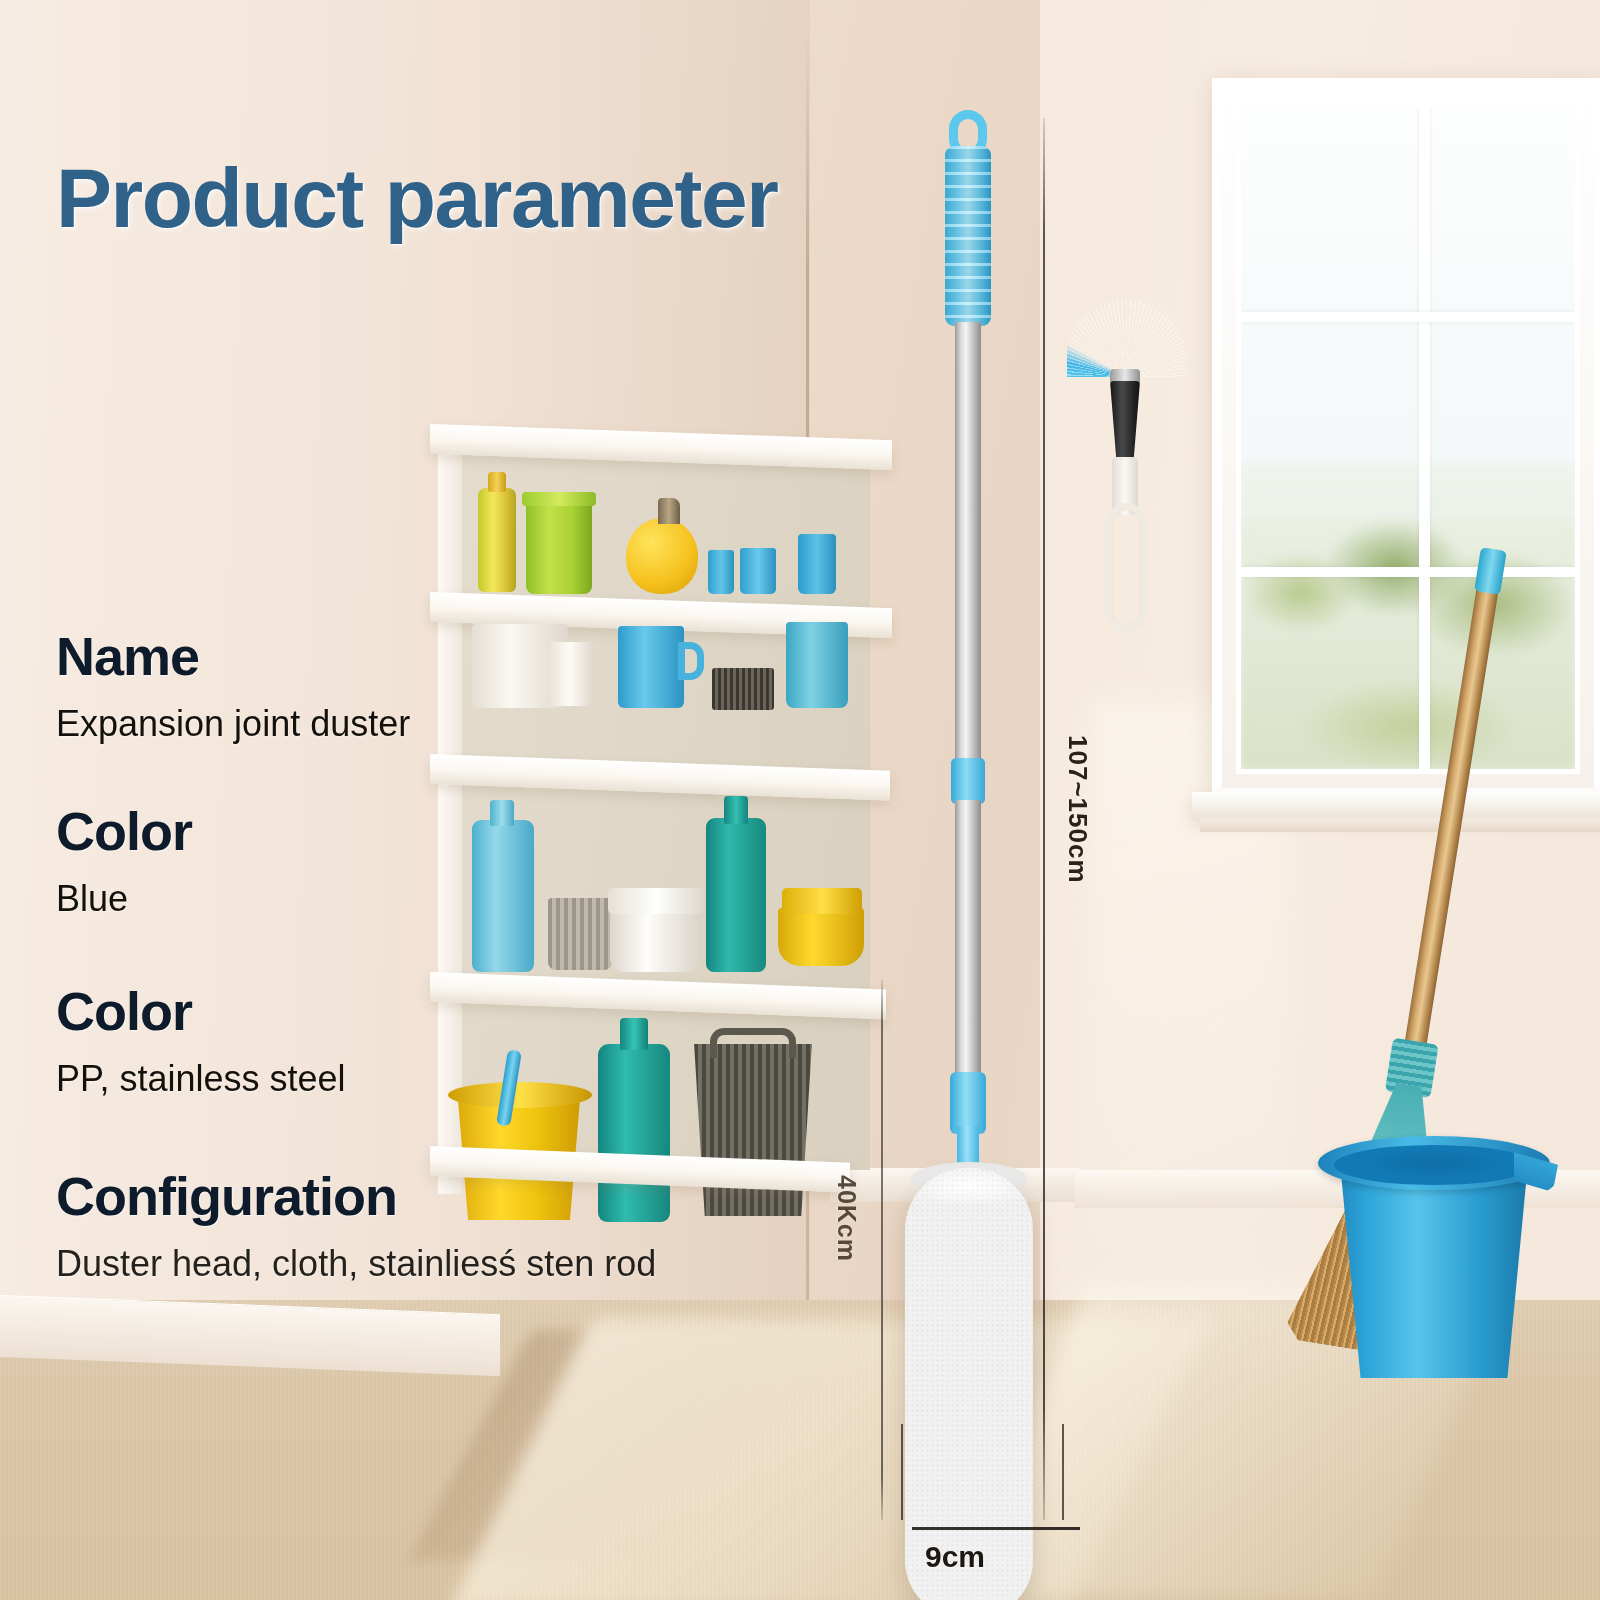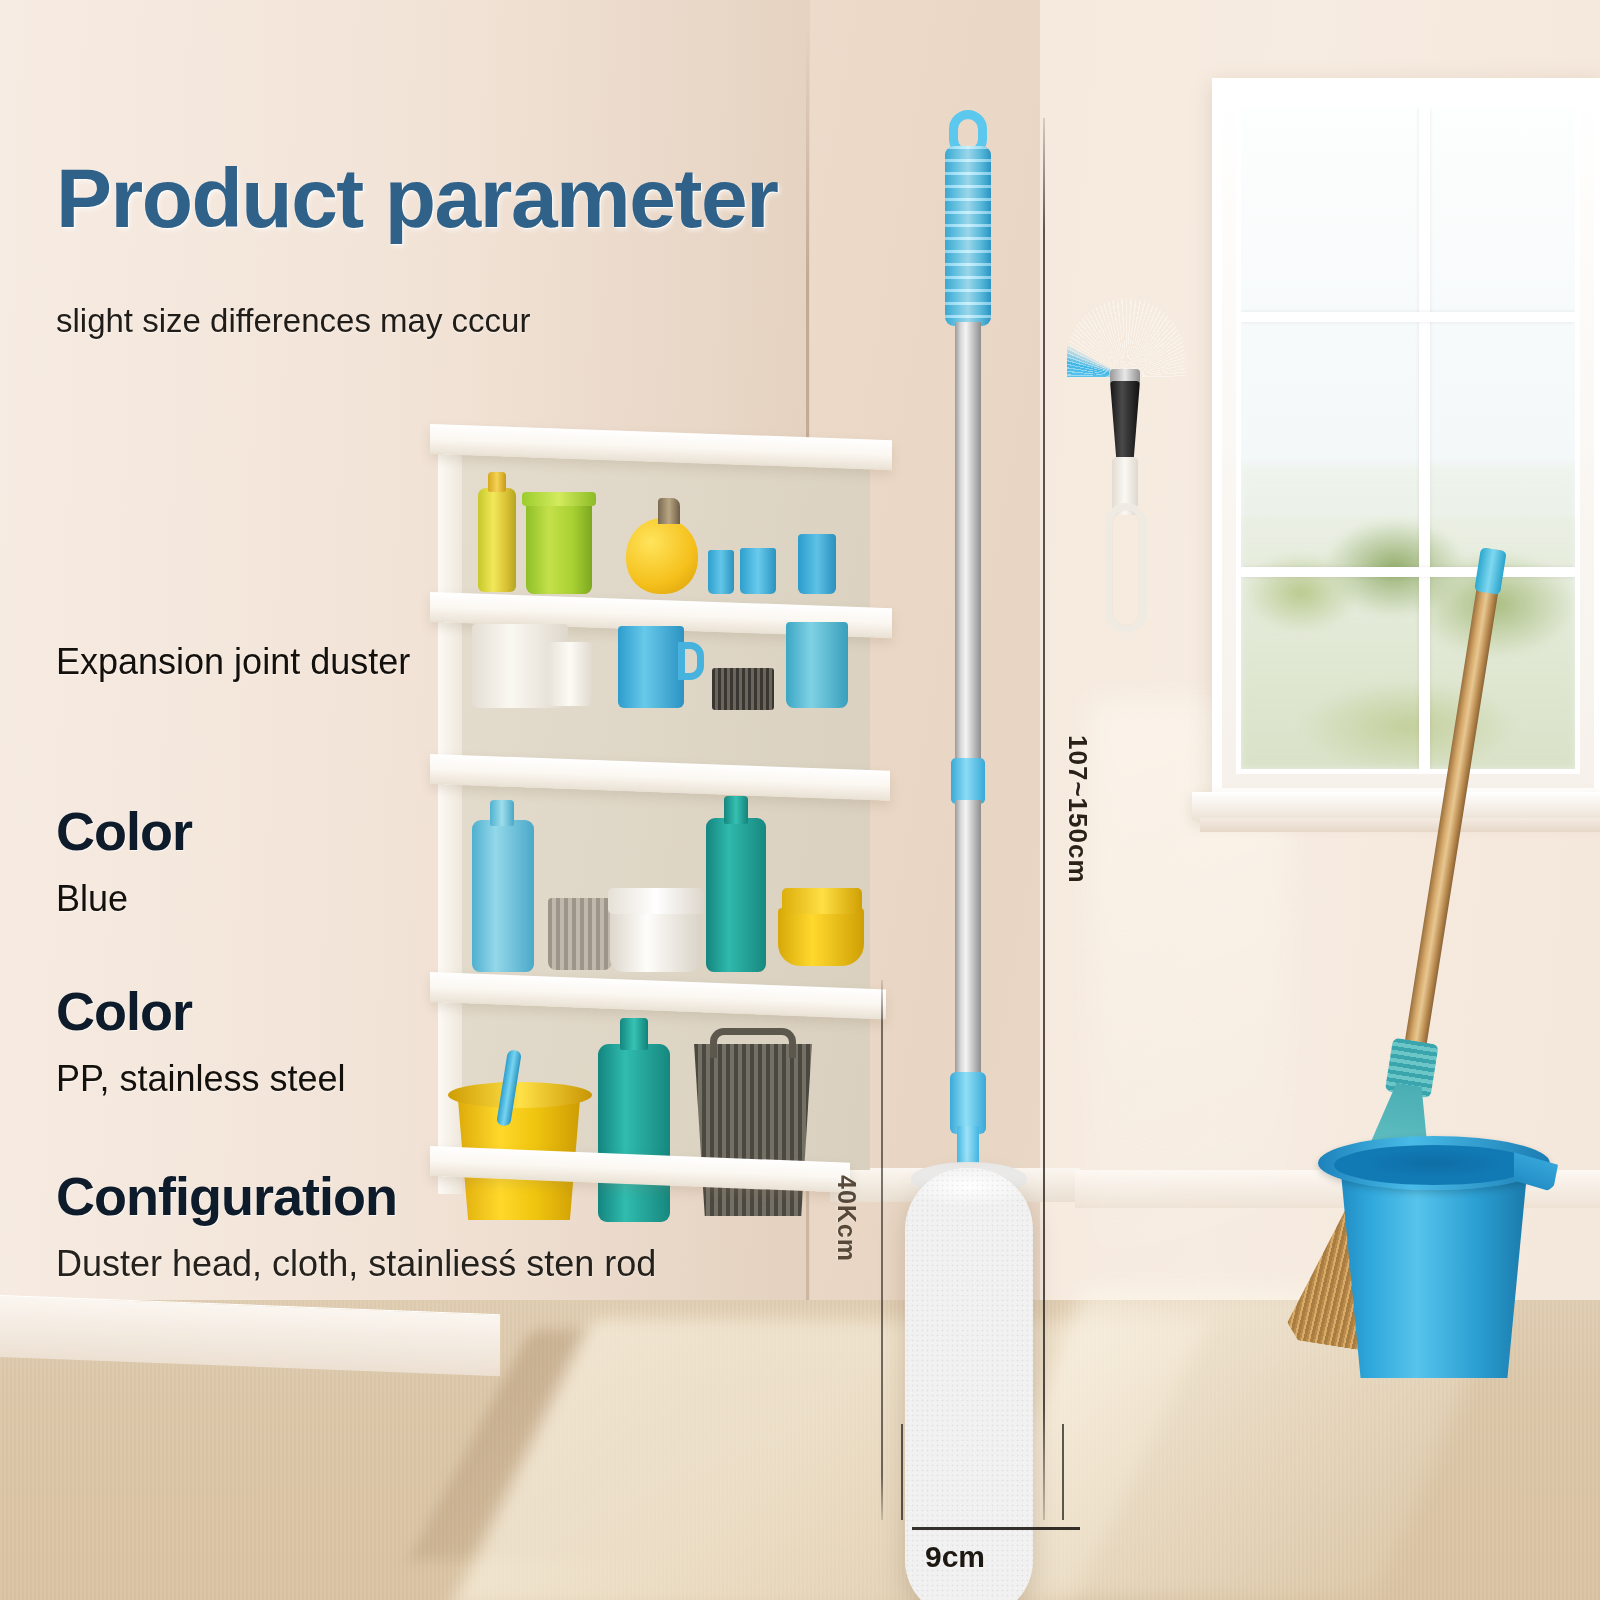--- a/index.html
+++ b/index.html
@@ -495,24 +495,24 @@
 <div class="dim-label-v garbled" style="left:832px; top:1175px;">40Kcm</div>
 
 <div class="dim-tick" style="left:901px; top:1424px; height:96px;"></div>
 <div class="dim-tick" style="left:1062px; top:1424px; height:96px;"></div>
 <div class="dim-line-h" style="left:912px; top:1527px; width:168px;"></div>
 <div class="dim-label-h" style="left:925px; top:1540px;">9cm</div>
 
 <div class="title">Product parameter</div>
 
 <div class="subtitle">
-  <div>slight size differences may cccur</div>
 </div>
 
 <div class="spec sp0">
+  <div class="spec-label">Name</div>
   <div class="spec-value">Expansion joint duster</div>
 </div>
 
 <div class="spec sp1">
   <div class="spec-label">Color</div>
   <div class="spec-value">Blue</div>
 </div>
 
 <div class="spec sp2">
   <div class="spec-label">Color</div>

